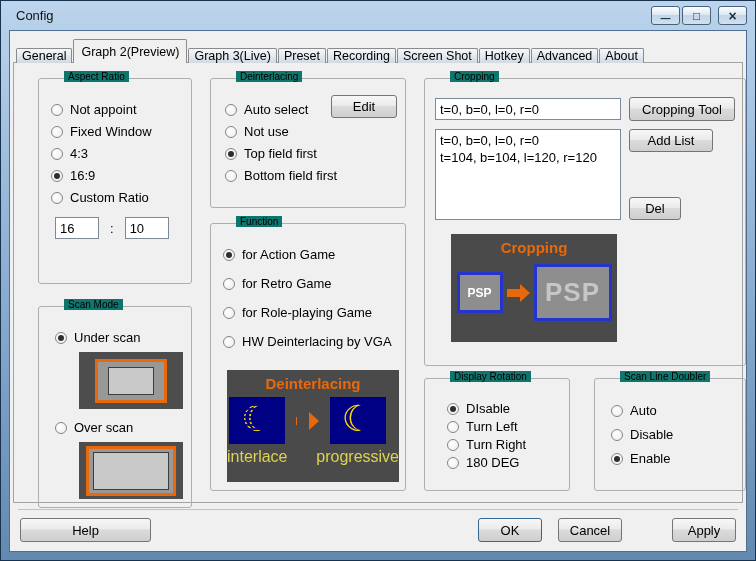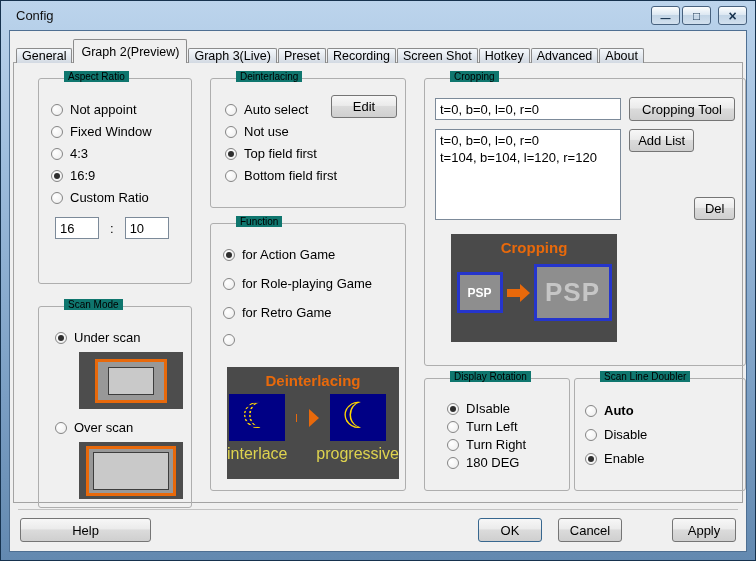--- a/index.html
+++ b/index.html
@@ -66,21 +66,21 @@
   .gb { position: relative; border: 1px solid #aeaeae; border-radius: 3px; padding: 16px 8px 6px 12px; }
   .gb-t { position: absolute; top: -8px; left: 25px; background: #0f766e; padding: 0 4px; font-size: 10px; white-space: nowrap; }
 
   .gb-aspect { height: 206px; }
   .gb-scan { height: 202px; margin-top: 22px; padding-left: 16px; }
   .gb-deint { height: 130px; }
   .gb-func { height: 268px; margin-top: 15px; display: flex; flex-direction: column; }
   .gb-crop { height: 288px; padding: 18px 10px 6px 10px; }
   .crop-bottom-row { display: flex; margin-top: 12px; }
   .gb-rot { width: 146px; height: 113px; padding-left: 22px; }
-  .gb-dbl { flex: 1; height: 113px; margin-left: 4px; padding-left: 10px; }
+  .gb-dbl { flex: 1; height: 113px; margin-left: 24px; padding-left: 16px; }
 
   
   .radio { display: flex; align-items: center; gap: 7px; margin: 7px 0; cursor: default; }
   .radio.tight { margin: 3px 0; }
   .rc {
     width: 12px; height: 12px; flex: none; position: relative;
     border: 1px solid #858585; border-radius: 50%;
     background: radial-gradient(circle at 35% 35%, #ffffff, #ececec);
   }
   .radio.checked .rc::after {
@@ -129,33 +129,33 @@
   .arrow { display: inline-block; width: 13px; height: 8px; background: #e8690b; position: relative; margin: 20px 12px 0 2px; }
   .arrow::after { content: ""; position: absolute; left: 13px; top: -5px; border: 9px solid transparent; border-left: 10px solid #e8690b; }
 
   
   .crop-row1 { display: flex; align-items: center; }
   .crop-input { flex: 1; }
   .crop-tool-btn { width: 106px; margin-left: 8px; flex: none; }
   .crop-row2 { display: flex; margin-top: 8px; }
   .crop-list { flex: 1; height: 91px; background: #fff; border: 1px solid #7c8a99; padding: 2px 4px; overflow: hidden; }
   .crop-list .li { height: 17px; line-height: 17px; white-space: nowrap; }
-  .crop-side { width: 106px; margin-left: 8px; display: flex; flex-direction: row; align-items: flex-start; flex: none; }
+  .crop-side { width: 106px; margin-left: 8px; display: flex; flex-direction: column; align-items: flex-start; flex: none; }
   .addlist-btn { width: 84px; height: 23px; }
   .del-btn { width: 52px; height: 23px; margin-top: auto; }
   .crop-gfx { width: 166px; height: 108px; background: #4a4a4a; margin: 14px 0 0 16px; padding-top: 5px; }
   .crop-gfx-row { display: flex; align-items: center; justify-content: center; margin-top: 8px; }
   .psp-s { width: 46px; height: 41px; background: #8e8e8e; border: 3px solid #2535cc; color: #fff; font-weight: bold; font-size: 12px; display: flex; align-items: center; justify-content: center; }
   .psp-l { width: 78px; height: 57px; background: #8e8e8e; border: 3px solid #2535cc; color: #c6c6c6; font-weight: bold; font-size: 26px; display: flex; align-items: center; justify-content: center; letter-spacing: 1px; }
   .crop-gfx .arrow { margin: 0 14px 0 4px; }
 
   
   .gb-rot .radio:first-of-type { margin-top: 6px; }
   .gb-dbl .radio { margin: 9px 0; }
-  .gb-dbl .radio:first-of-type { margin-top: 8px; font-weight: bold; }
+  .gb-dbl .radio:first-of-type { margin-top: 8px; }
 
   
   .footer { margin: 6px 5px 0 5px; border-top: 1px solid #c2c2c2; padding: 8px 2px 0 2px; display: flex; align-items: center; }
   .help-btn { width: 131px; }
   .footer .spacer { flex: 1; }
   .ok-btn, .cancel-btn, .apply-btn { width: 64px; }
   .cancel-btn { margin-left: 16px; }
   .apply-btn { margin-left: 50px; }
 </style>
 </head>
@@ -269,28 +269,29 @@
         </div>
 
         <div class="gb gb-func">
           <span class="gb-t">Function</span>
           <div class="radio checked">
             <span class="rc"></span>
             <span class="radio-label">for Action Game</span>
           </div>
           <div class="radio">
             <span class="rc"></span>
+            <span class="radio-label">for Retro Game</span>
+          </div>
+          <div class="radio">
+            <span class="rc"></span>
             <span class="radio-label">for Role-playing Game</span>
           </div>
           <div class="radio">
             <span class="rc"></span>
-            <span class="radio-label">for Retro Game</span>
-          </div>
-          <div class="radio">
-            <span class="rc"></span>
+            <span class="radio-label">HW Deinterlacing by VGA</span>
           </div>
 
           <div class="deint-gfx">
             <div class="gfx-title">Deinterlacing</div>
             <div class="deint-row">
               <div class="deint-cell">
                 <div class="moonbox striped">
                   <span class="moon">☾</span>
                 </div>
                 <div class="dlabel">interlace</div>

